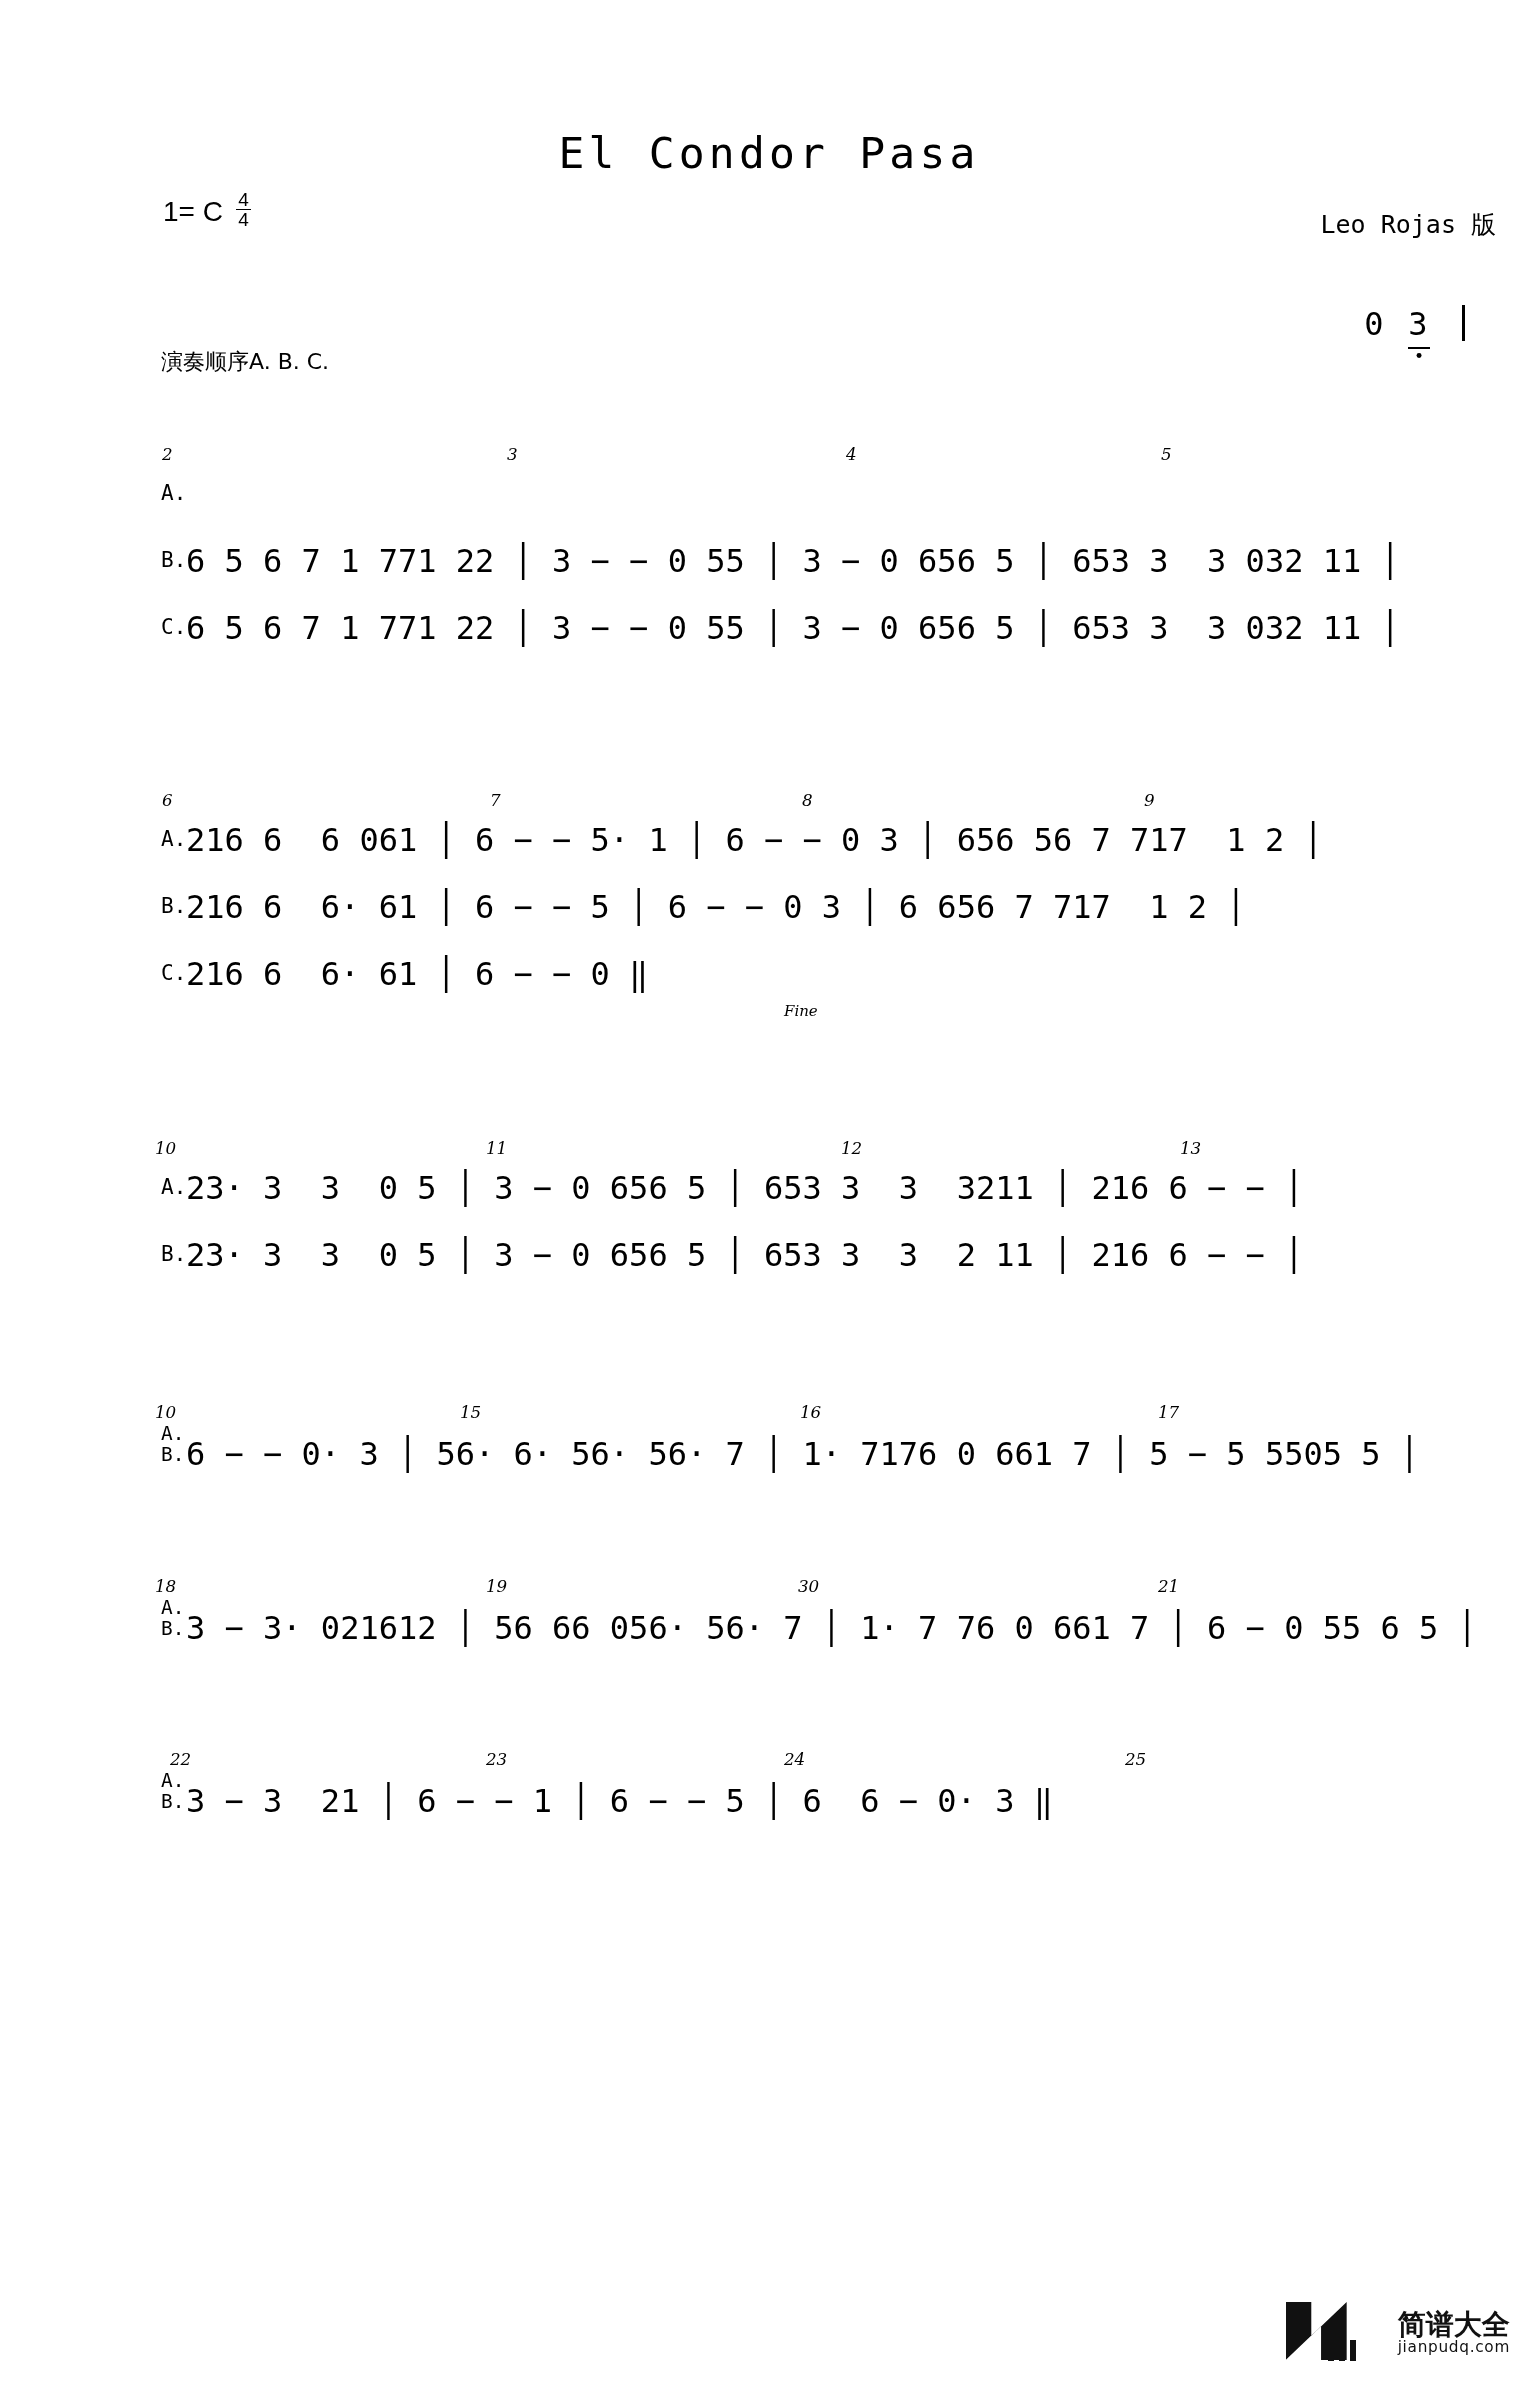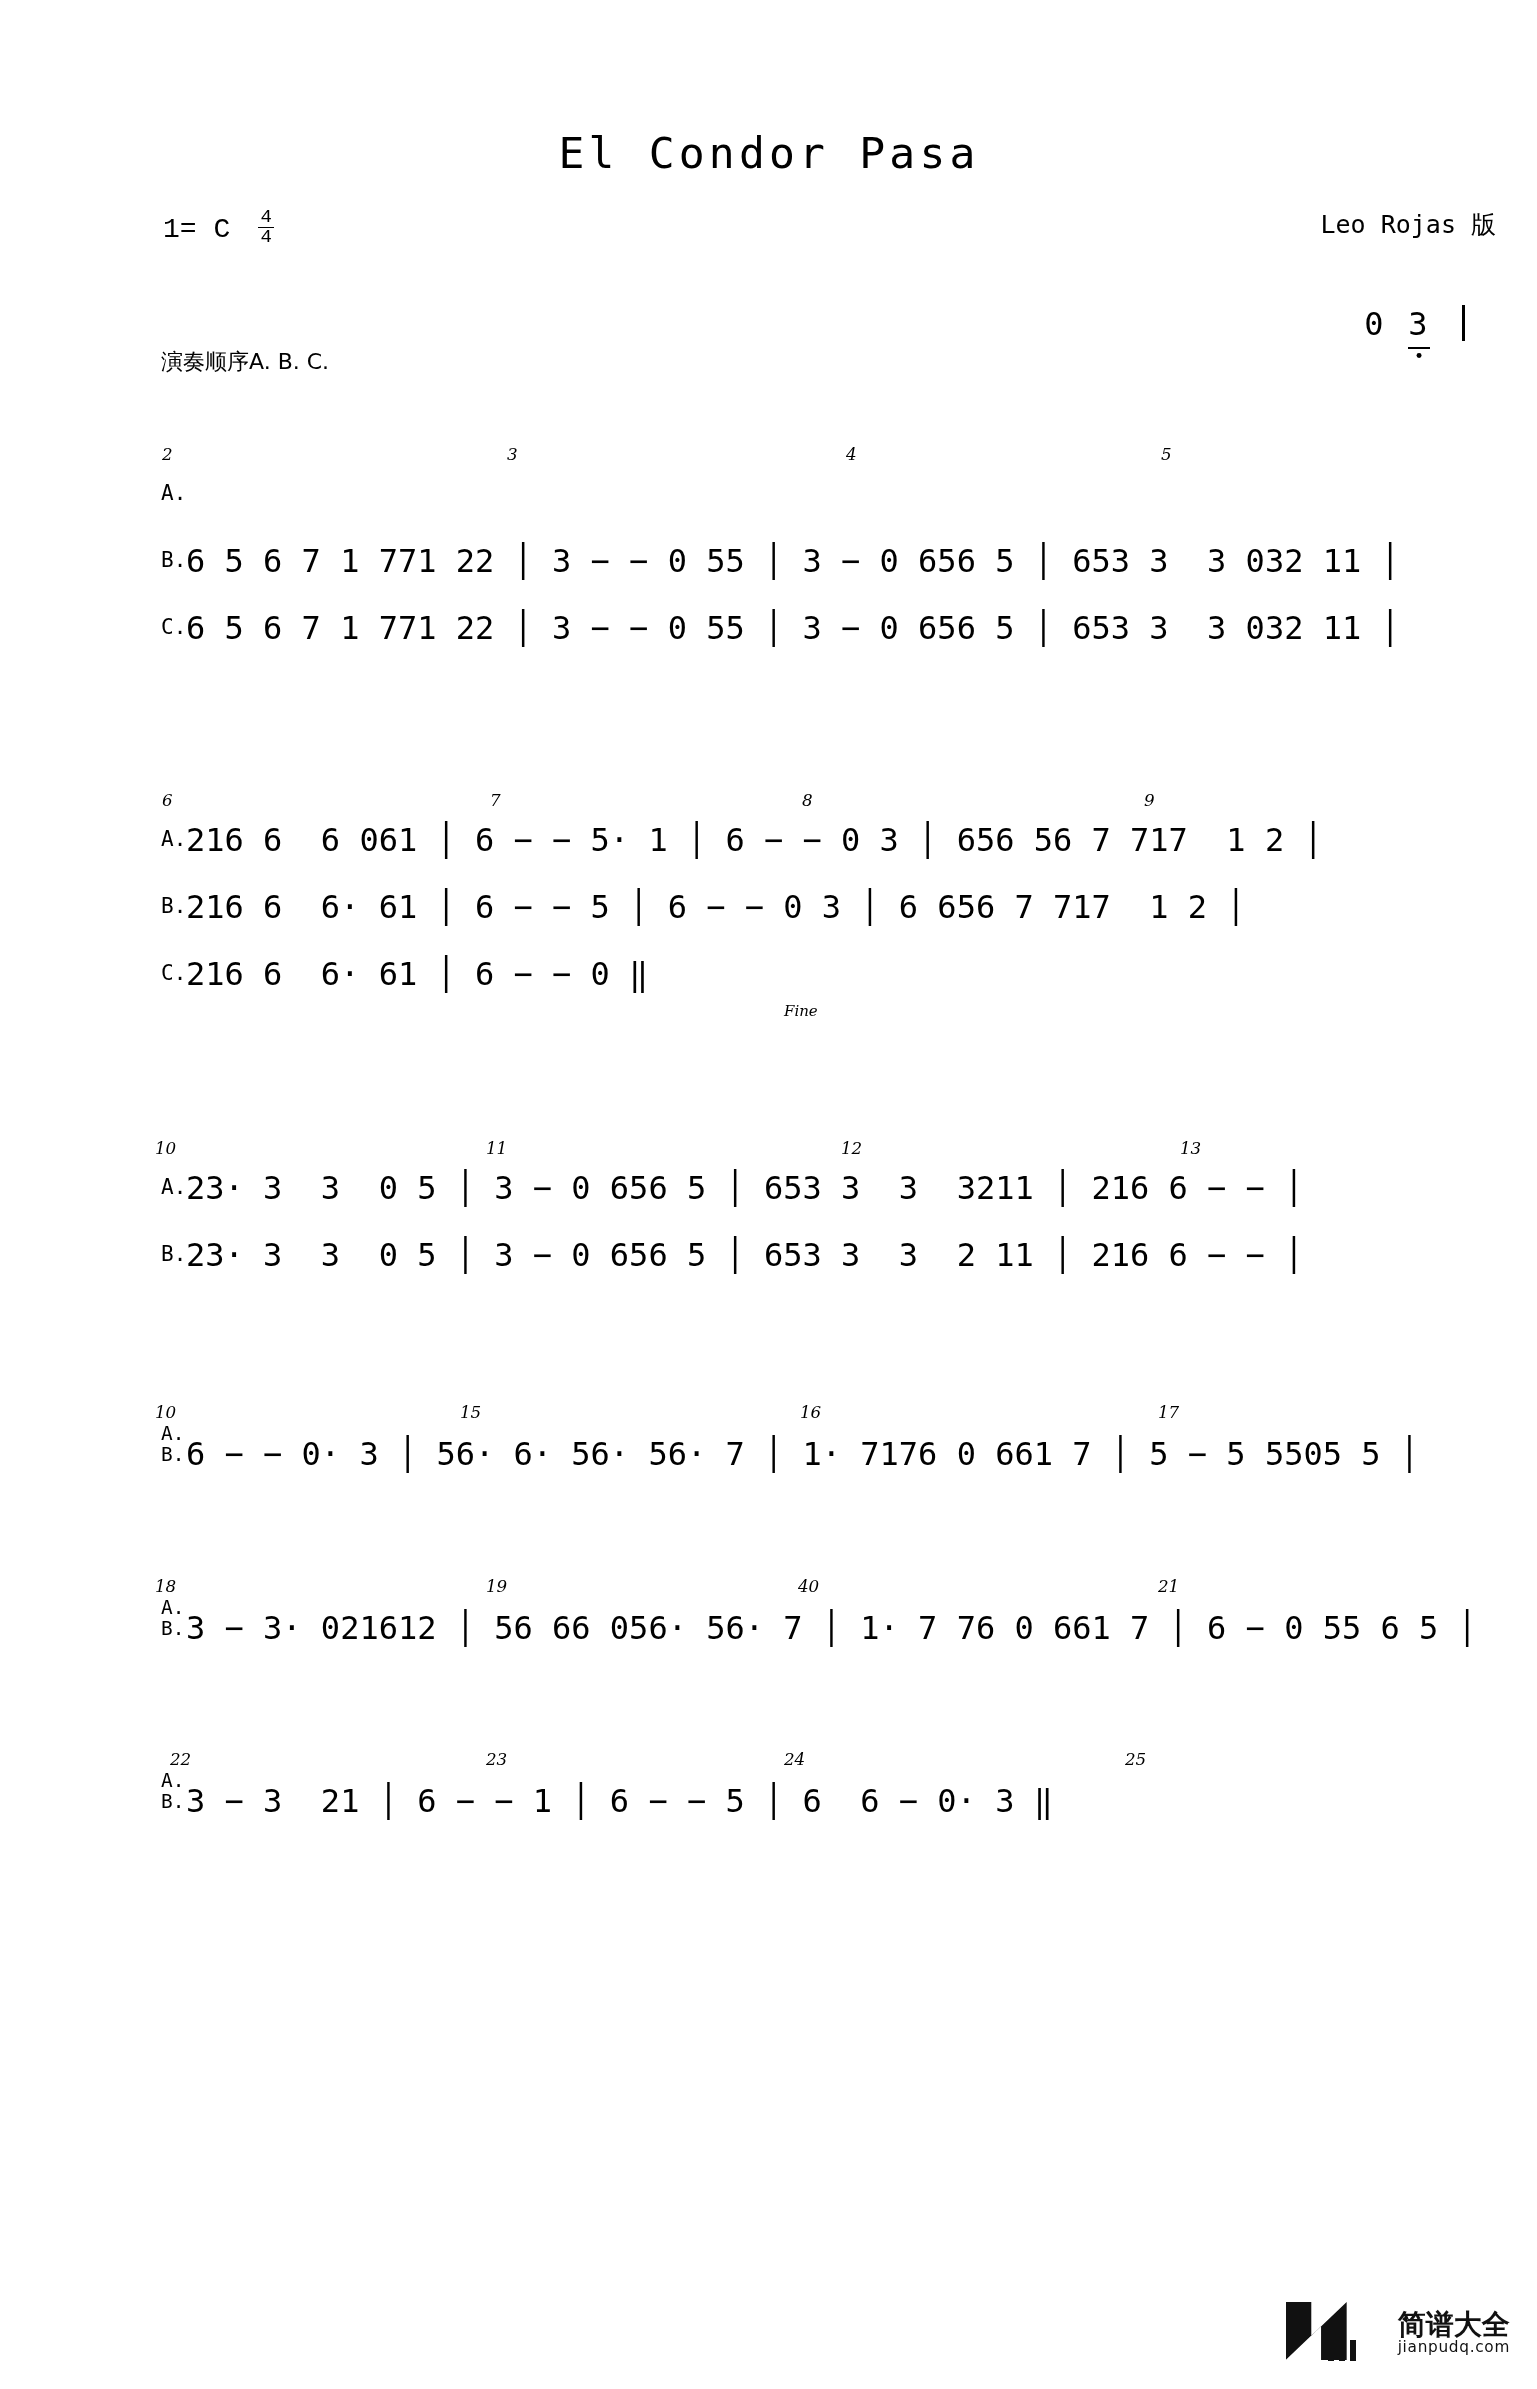--- a/index.html
+++ b/index.html
@@ -29,27 +29,27 @@
     left: 0;
     width: 1538px;
     text-align: center;
     font-size: 43px;
     letter-spacing: 4.2px;
     font-family: "DejaVu Sans Mono", monospace;
     font-weight: 400;
   }
   .key-sig {
     position: absolute;
-    top: 210px;
+    top: 192px;
     left: 163px;
     font-size: 28px;
-    font-family: Liberation Mono, monospace;
+    font-family: Liberation Sans, sans-serif;
     display: flex;
     align-items: center;
-    gap: 24px;
+    gap: 9px;
   }
   .frac {
     display: inline-flex;
     flex-direction: column;
     align-items: center;
     font-size: 19px;
     line-height: 1.0;
     margin-left: 4.2px;
     position: relative;
     top: -2.1px;
@@ -280,21 +280,21 @@
       <span class="rowlabel" style="top:4.2px; white-space:pre; line-height:1.05; font-size:19.4px;">A.
 B.</span>
       <span class="notes" style="top:15.3px;">6 − − 0· 3 │ 56· 6· 56· 56· 7 │ 1· 7176 0 661 7 │ 5 − 5 5505 5 │</span>
     </div>
   </div>
 
   <div class="system" style="top:1576px;">
     <div class="measure-numbers">
       <span class="mnum" style="left:155px;">18</span>
       <span class="mnum" style="left:486px;">19</span>
-      <span class="mnum" style="left:798px;">40</span>
+      <span class="mnum" style="left:798px;">30</span>
       <span class="mnum" style="left:1158px;">21</span>
     </div>
     <div class="staffline">
       <span class="rowlabel" style="top:4.2px; white-space:pre; line-height:1.05; font-size:19.4px;">A.
 B.</span>
       <span class="notes" style="top:15.3px;">3 − 3· 021612 │ 56 66 056· 56· 7 │ 1· 7 76 0 661 7 │ 6 − 0 55 6 5 │</span>
     </div>
   </div>
 
   <div class="system" style="top:1749px;">

